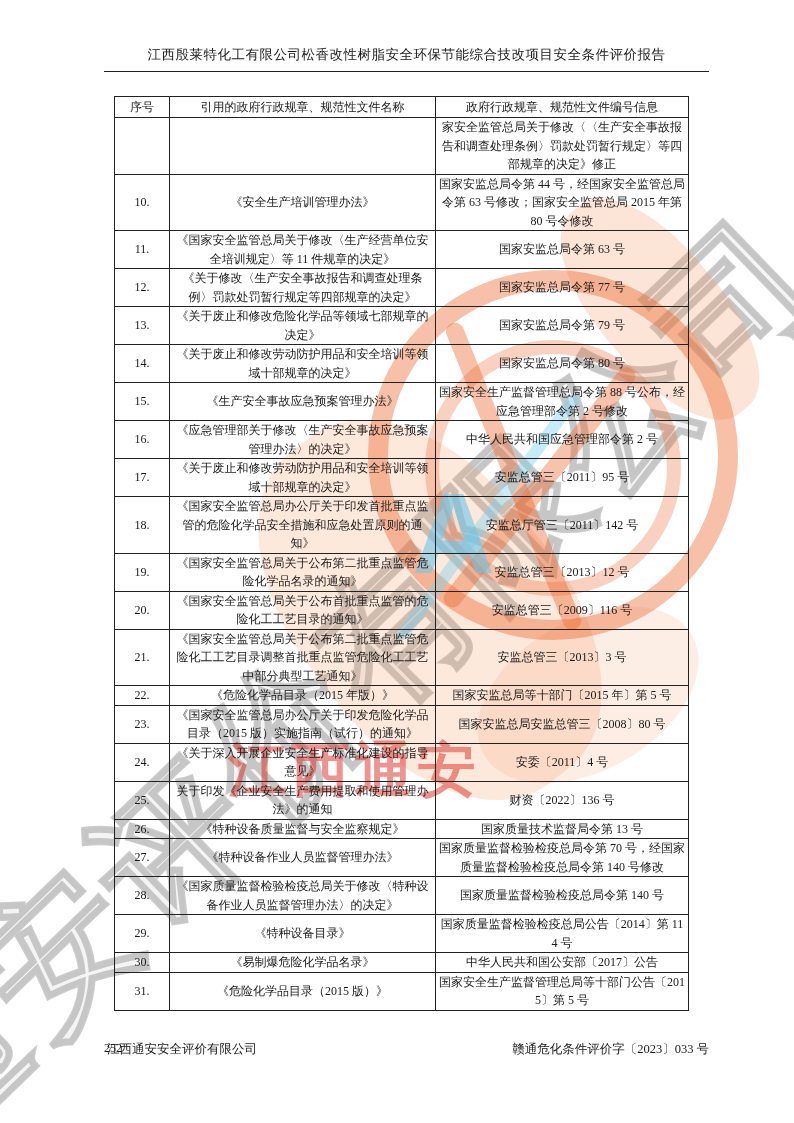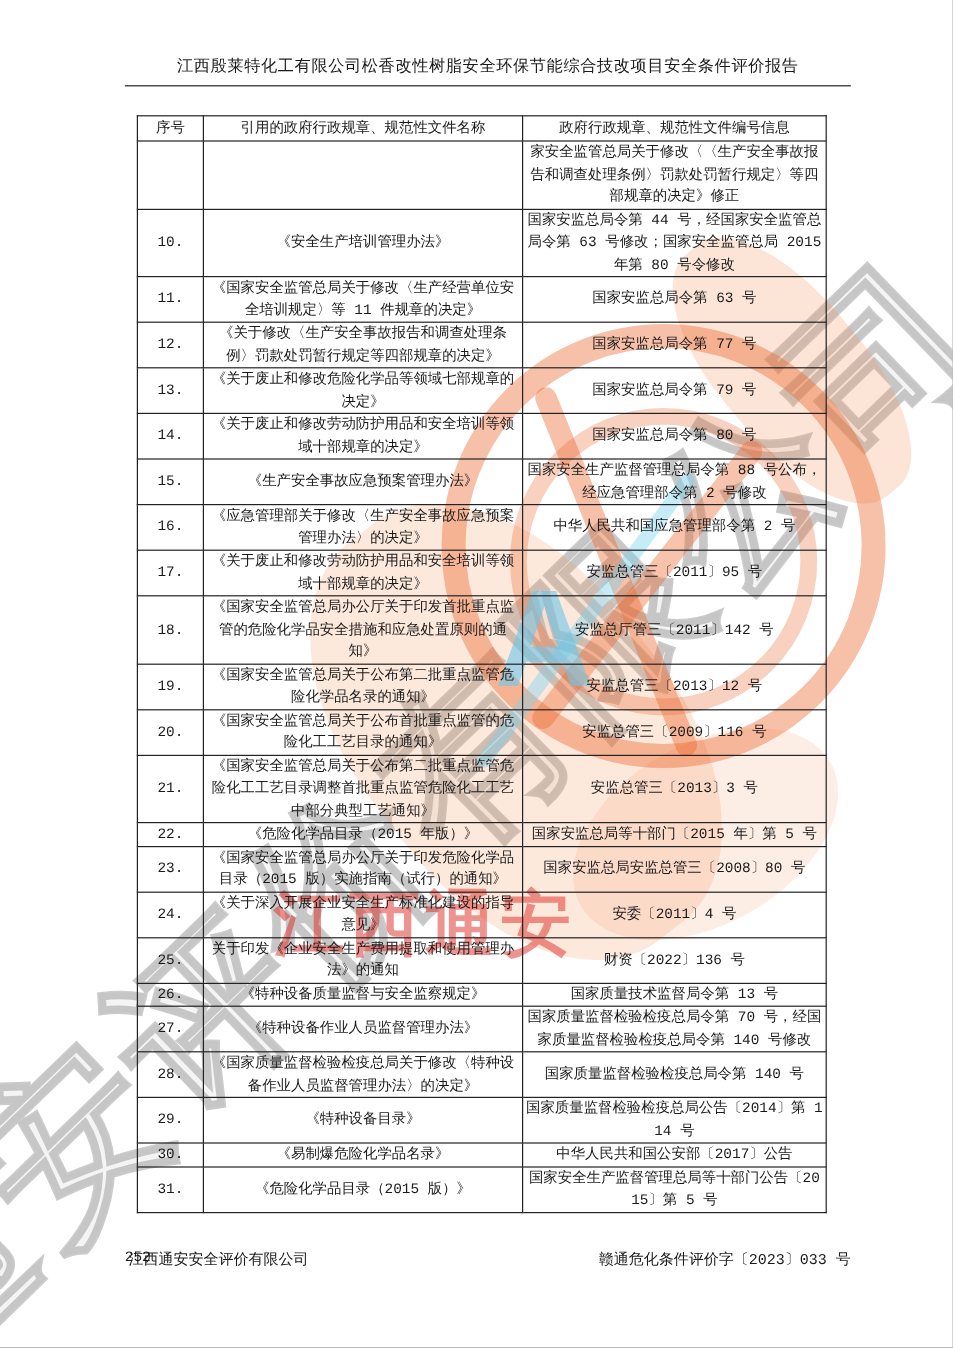--- a/index.html
+++ b/index.html
@@ -36,21 +36,21 @@
     transform:rotate(-54deg);background:rgba(120,210,238,0.42);}
   .wm-letter-a{
     position:absolute;left:412px;top:476px;font-size:115px;line-height:1;font-weight:bold;
     font-family:"Liberation Sans","DejaVu Sans",sans-serif;color:rgba(108,198,233,0.60);
   }
   .wm-red{
     position:absolute;left:228px;top:738px;font-size:59px;line-height:1.1;font-weight:bold;
     letter-spacing:4px;white-space:nowrap;color:rgba(222,42,34,0.50);
   }
   
-  .content{position:absolute;inset:0;z-index:2;font-family:Liberation Mono, monospace;}
+  .content{position:absolute;inset:0;z-index:2;}
   .doc-title{
     position:absolute;top:46px;left:104px;width:605px;text-align:center;
     font-size:13.5px;letter-spacing:0.5px;white-space:nowrap;
   }
   .title-rule{position:absolute;top:71px;left:104px;width:605px;height:0;
     border-top:1.5px solid #222;}
   table.reg{
     position:absolute;top:96px;left:114px;width:574px;
     border-collapse:collapse;table-layout:fixed;
     font-size:12px;line-height:18.5px;

